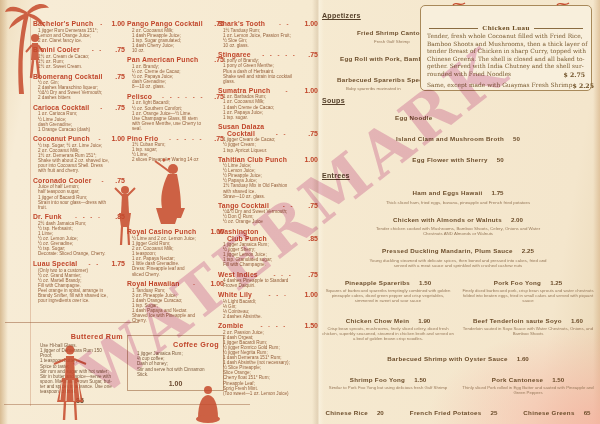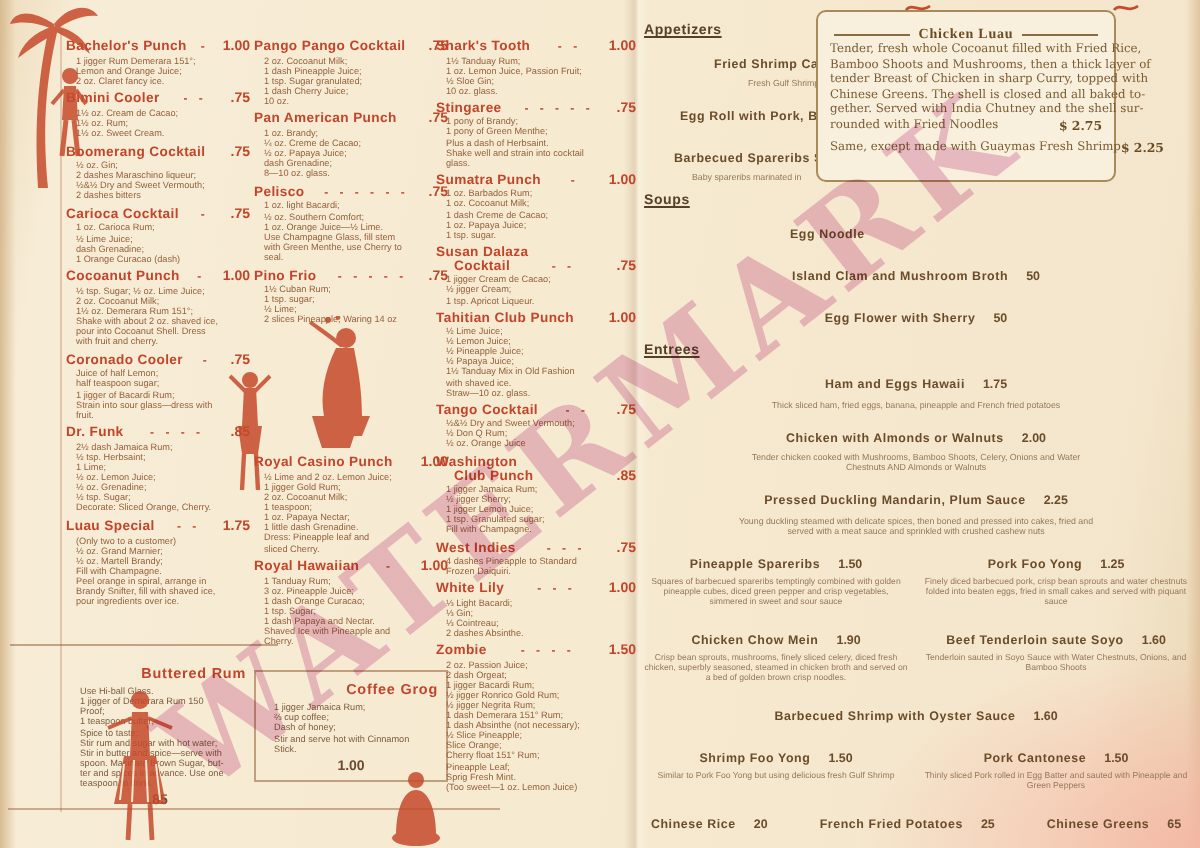--- a/index.html
+++ b/index.html
@@ -51,22 +51,22 @@
   .r-sub{font-size:4.4px;color:#97795a;margin:.5px auto 0;line-height:5px;}
   .r-pair{display:flex;gap:8px;margin-bottom:4px;}
   .sec-entrees .r-pair{margin-bottom:5px;}
   .r-cell{flex:1;text-align:center;}
   .r-cellhead{margin-bottom:.5px;}
   .r-desc{font-size:4.3px;color:#97795a;line-height:4.9px;}
   .r-row{display:flex;justify-content:center;gap:26px;margin-bottom:3px;}
   .r-rowcell{white-space:nowrap;}
 
   
-  .cl-box{position:absolute;left:408px;top:5px;width:150px;height:86px;z-index:6;
-    background:#f8efdc;border:1px solid #a8895a;border-radius:5px;padding:7px 6px 3px;box-sizing:border-box;}
+  .cl-box{position:absolute;left:420px;top:5px;width:172px;height:86px;z-index:6;
+    background:#f8efdc;border:1px solid #a8895a;border-radius:5px;padding:18px 6px 3px;box-sizing:border-box;}
   .cl-head{display:flex;align-items:center;gap:4px;margin:0 2px 1px;}
   .cl-rule{flex:1;height:1px;background:#8a6c42;}
   .cl-title{font-family:"Liberation Serif",serif;font-weight:bold;font-size:7px;color:#6b4c22;letter-spacing:.4px;}
   .cl-line{font-family:"DejaVu Serif",serif;font-size:5.9px;line-height:7.6px;color:#7a5c32;white-space:nowrap;}
   .cl-last{display:flex;justify-content:space-between;}
   .cl-price{font-family:"DejaVu Serif",serif;font-weight:bold;font-size:6.2px;color:#6b4c22;}
   .cl-alt{display:flex;justify-content:space-between;margin-top:3px;
     font-family:"DejaVu Serif",serif;font-size:5.9px;color:#7a5c32;white-space:nowrap;}
 
   .watermark{position:absolute;left:88px;top:345px;transform:rotate(-38deg);transform-origin:0 50%;

